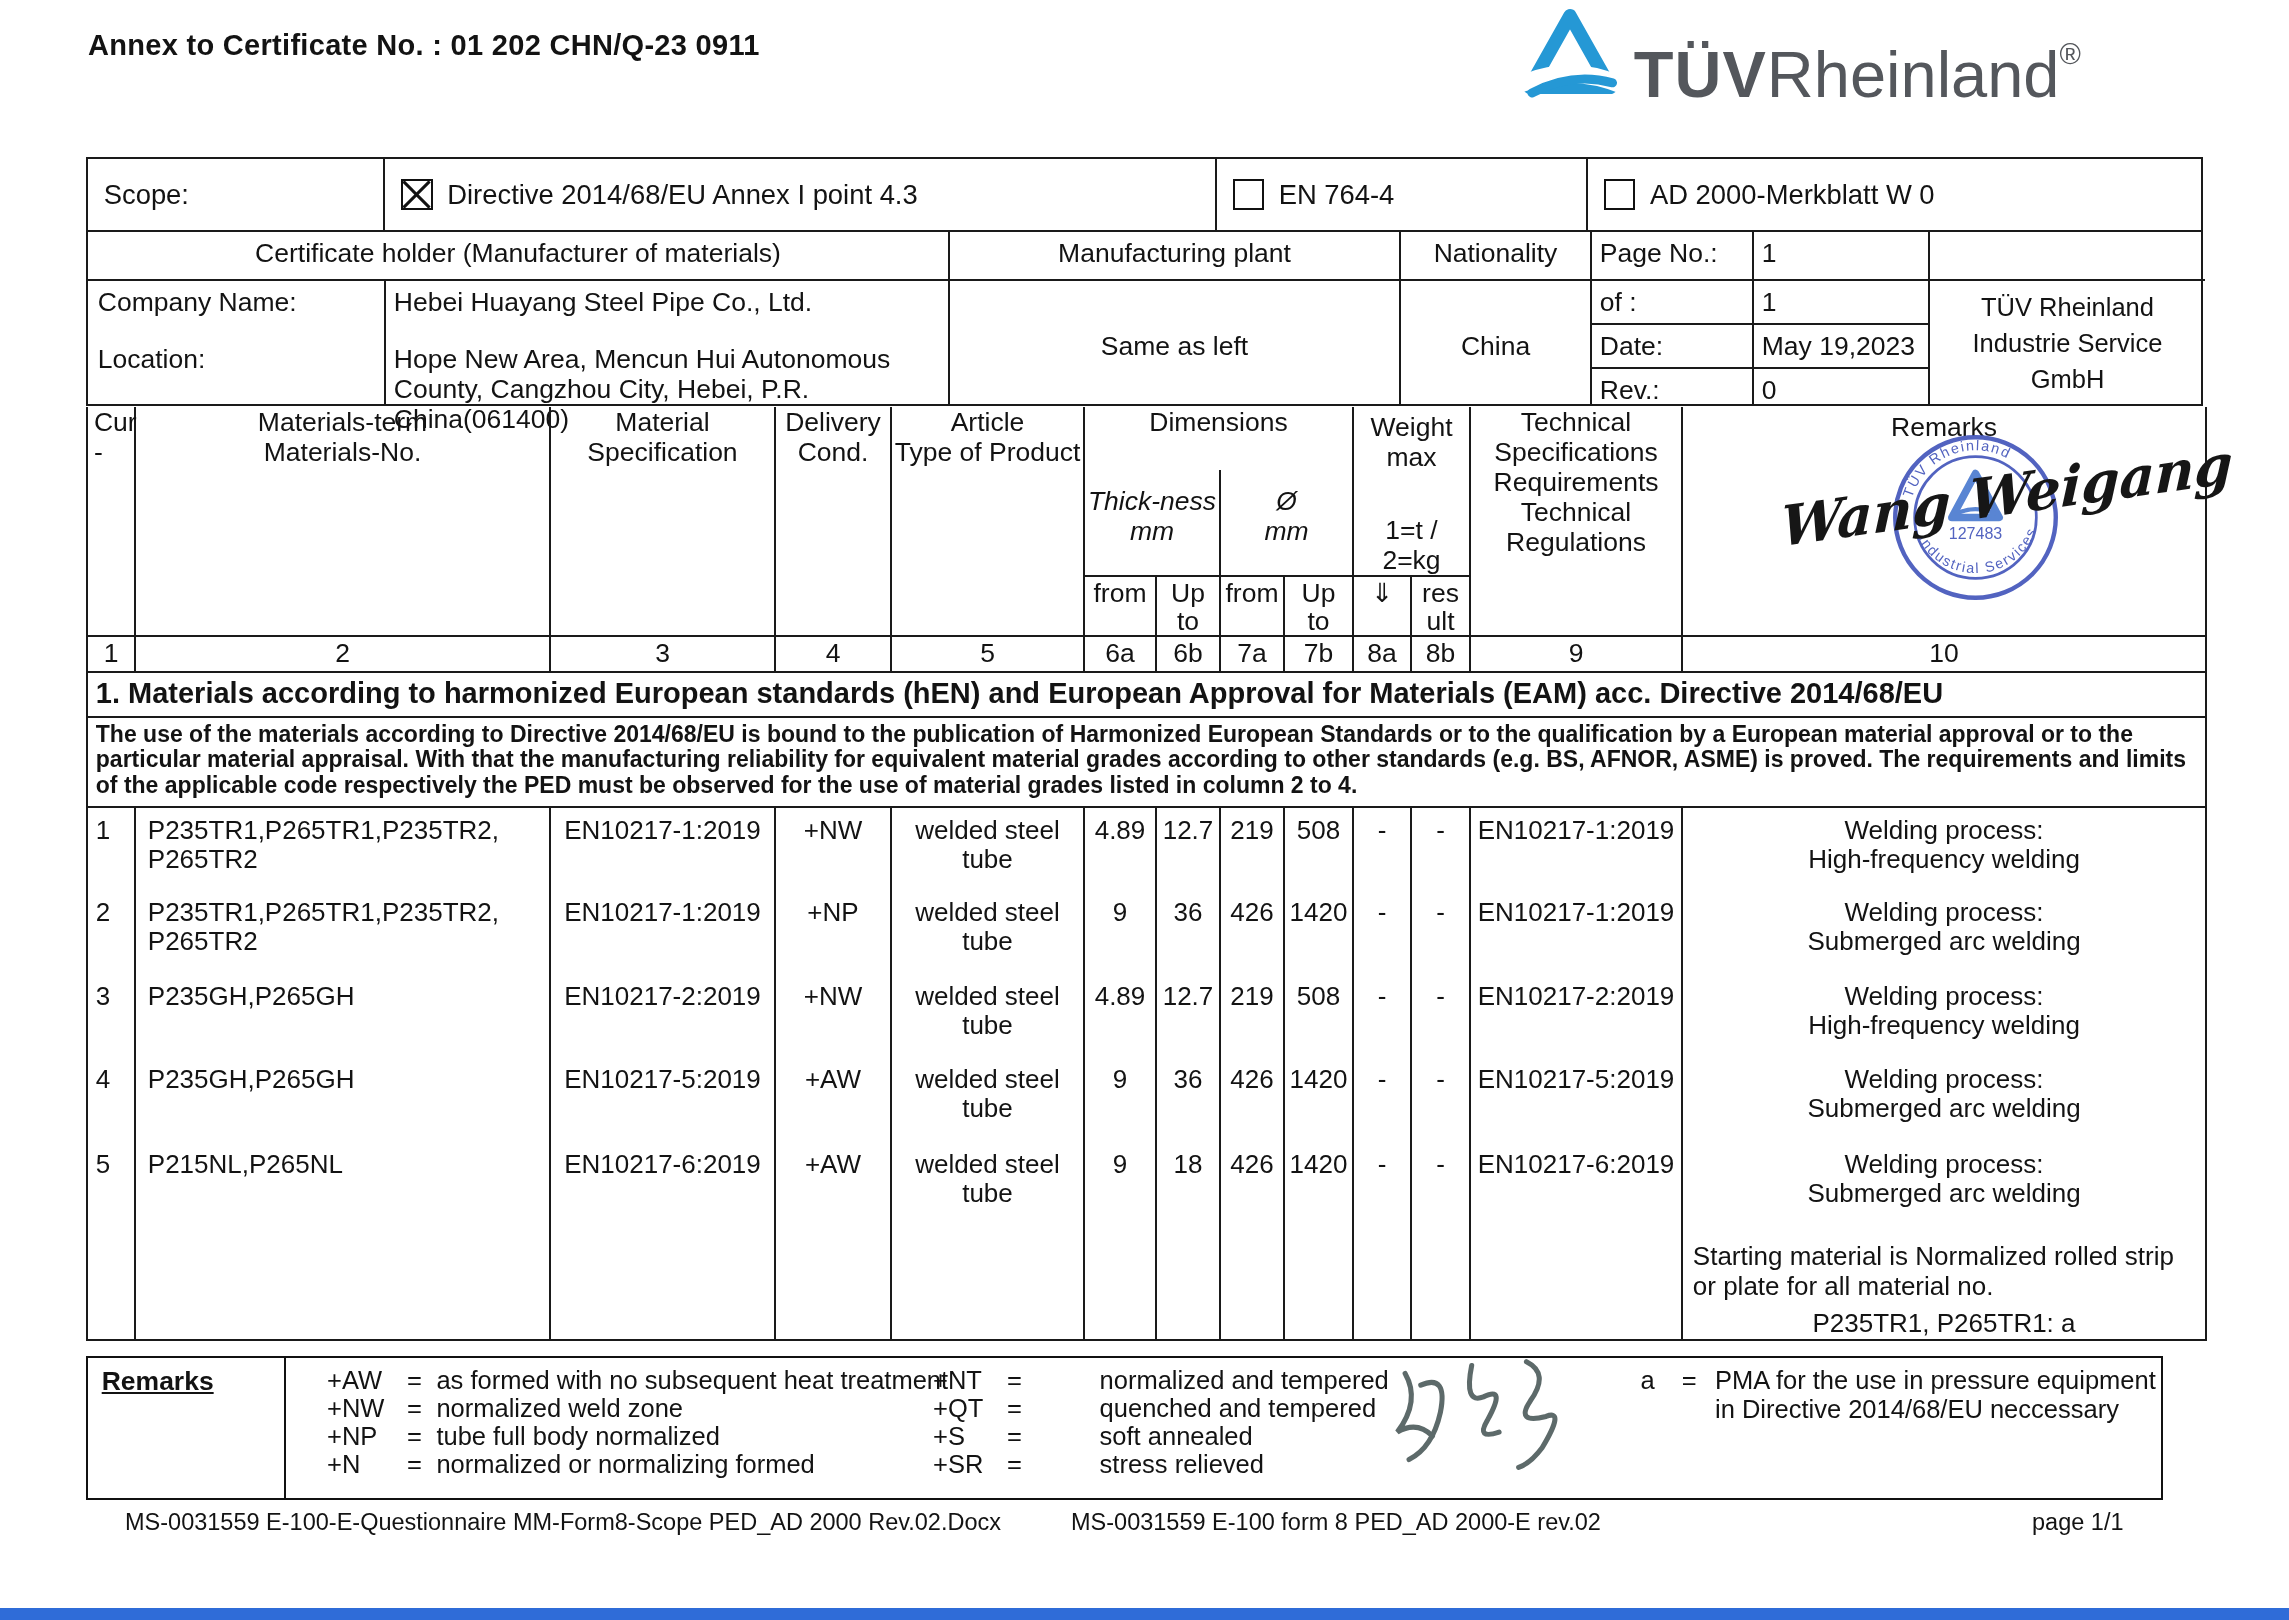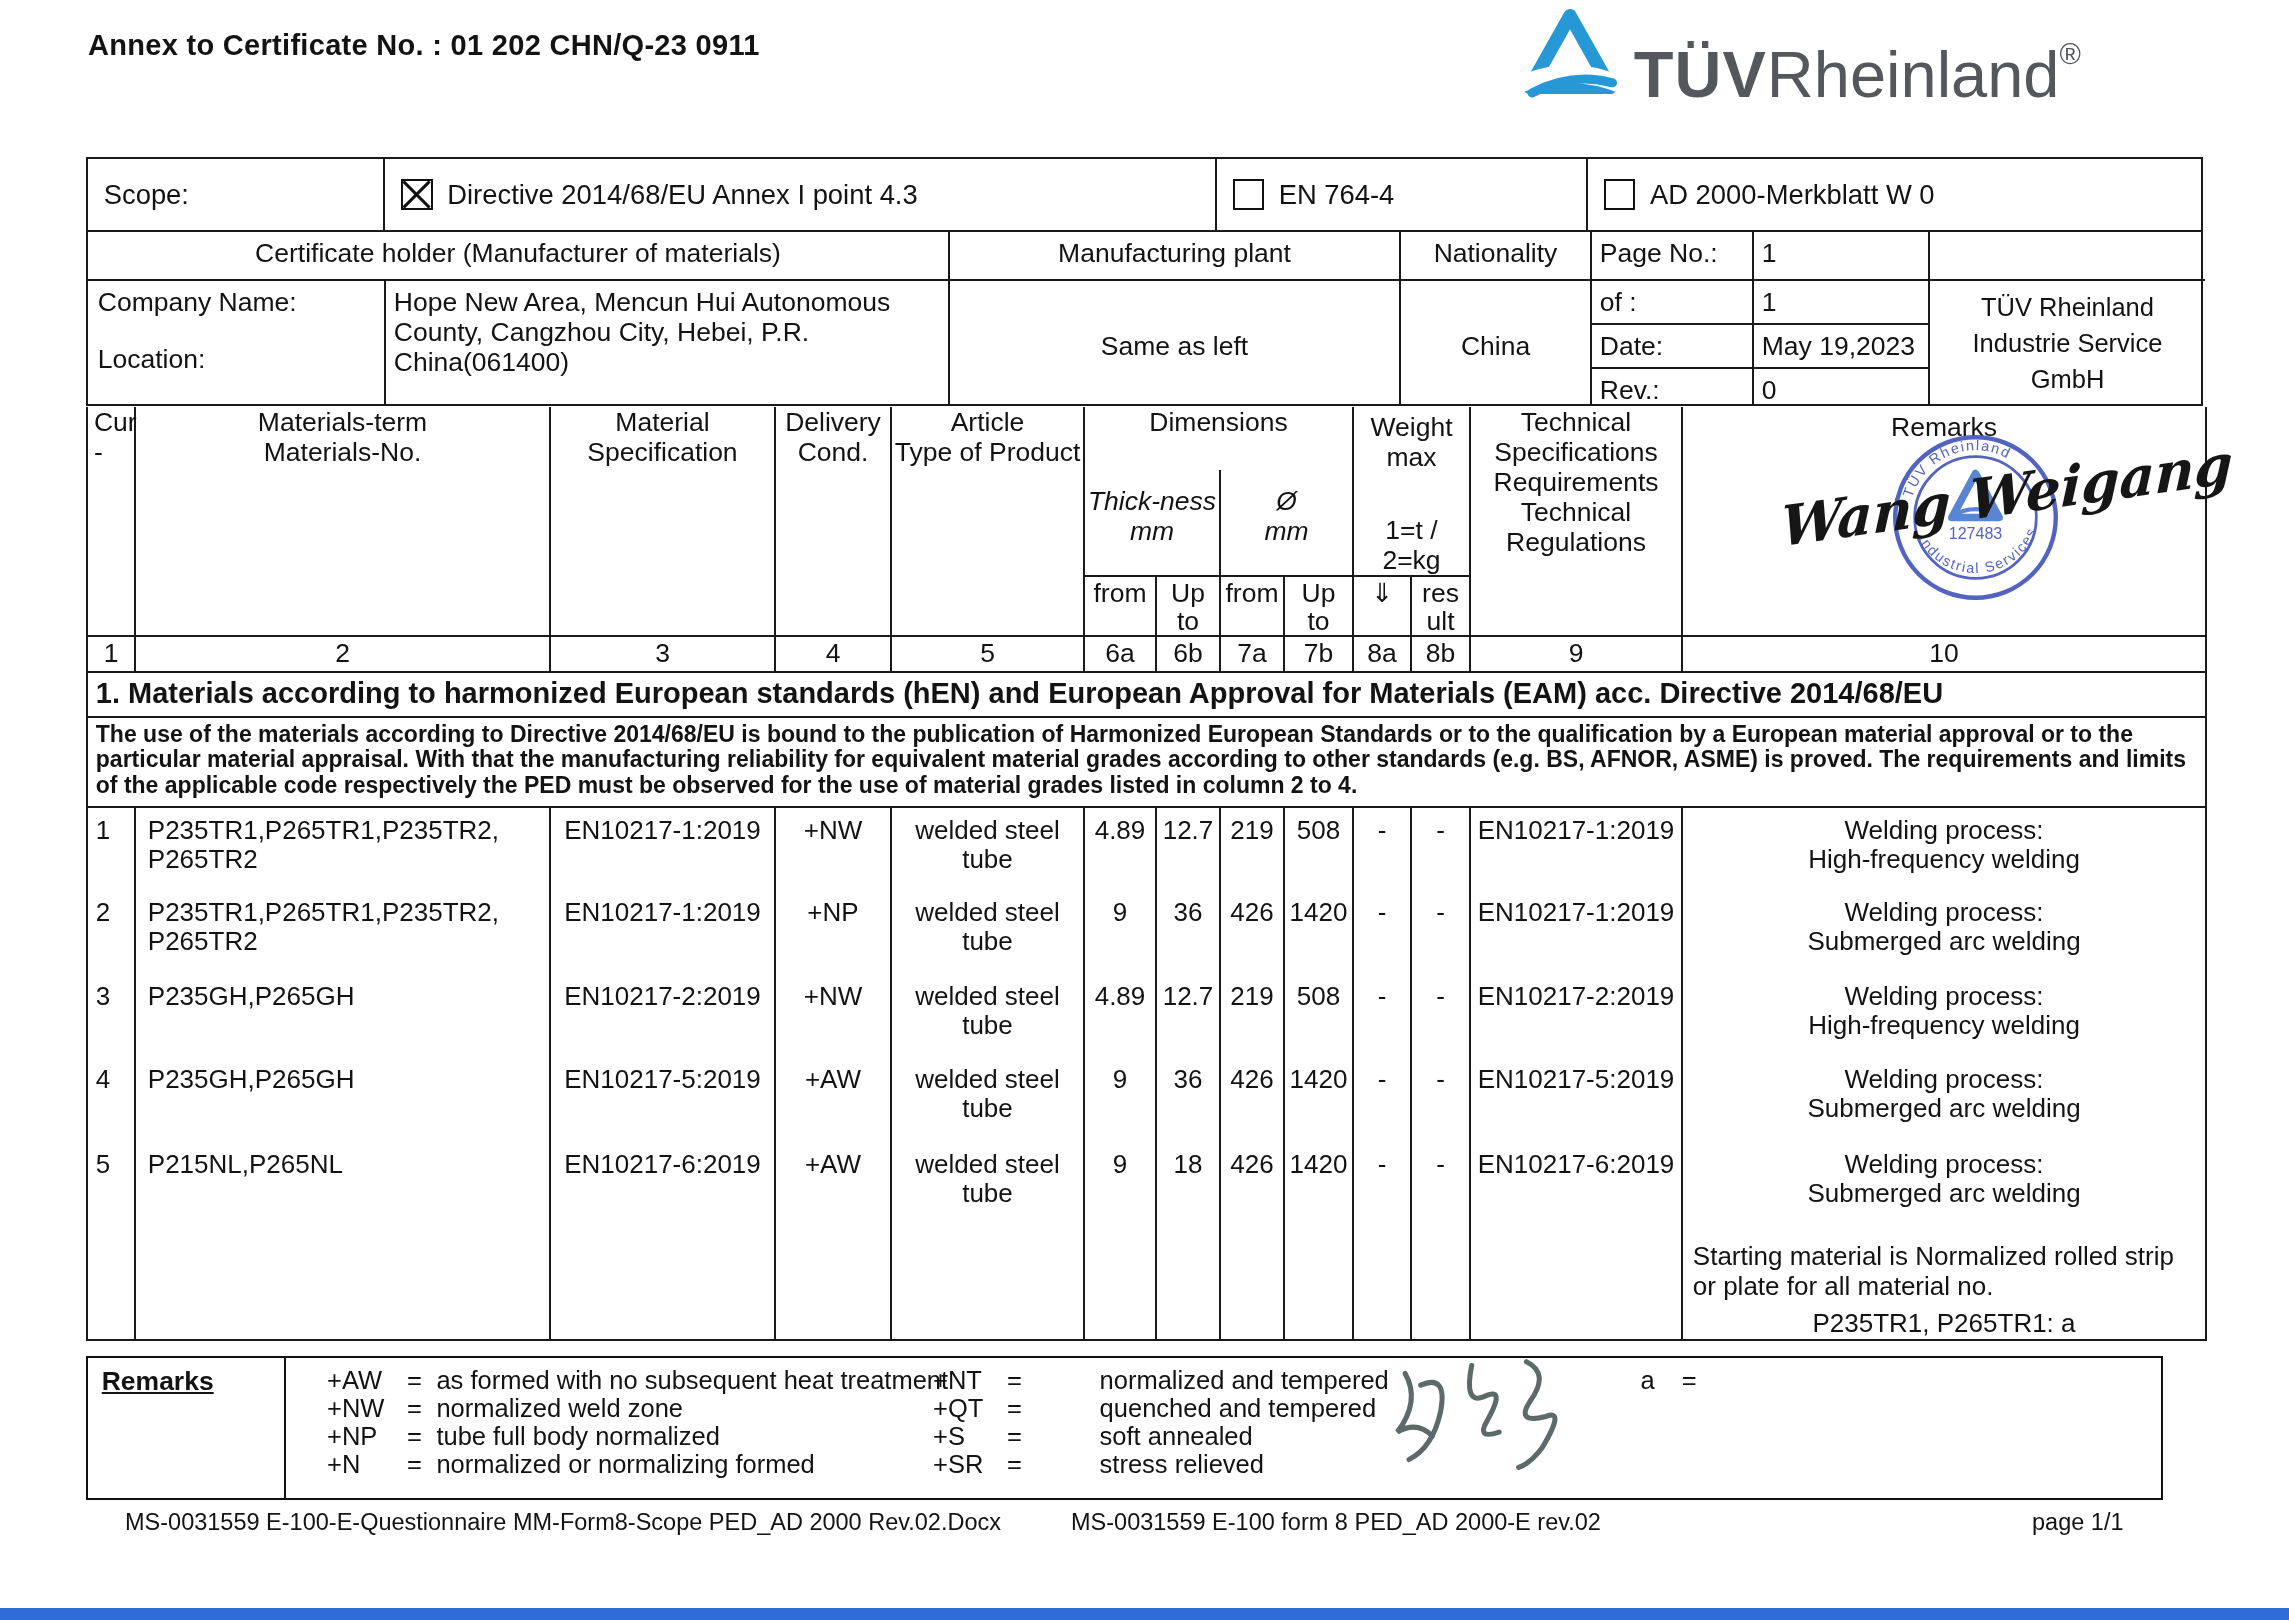--- a/index.html
+++ b/index.html
@@ -156,20 +156,21 @@
   <div class="hc center bl c-nat-hdr">Nationality</div>
   <div class="hc bl c-page-lbl">Page No.:</div>
   <div class="hc bl c-page-val">1</div>
   <div class="hc bl c-corner"></div>
 
   <div class="hc bt c-company">
     <div class="stack-gap">Company Name:</div>
     <div>Location:</div>
   </div>
   <div class="hc bt bl c-values">
+    <div class="stack-gap">Hebei Huayang Steel Pipe Co., Ltd.</div>
     <div class="loc-line">Hope New Area, Mencun Hui Autonomous County, Cangzhou City, Hebei, P.R. China(061400)</div>
   </div>
   <div class="hc bt bl c-plant-val">Same as left</div>
   <div class="hc bt bl c-nat-val">China</div>
   <div class="hc bt bl c-of-lbl">of :</div>
   <div class="hc bt bl c-of-val">1</div>
   <div class="hc bt bl c-org">
     <div>TÜV Rheinland</div>
     <div>Industrie Service</div>
     <div>GmbH</div>
@@ -436,20 +437,21 @@
         <path d="M22 14 Q 30 28 18 44 Q 28 38 36 46"></path>
         <path d="M30 20 Q 44 14 40 34 Q 36 52 24 58"></path>
         <path d="M56 10 Q 52 30 62 26 Q 74 20 64 38 Q 58 48 70 44"></path>
         <path d="M84 8 Q 96 14 86 28 Q 78 40 94 36 Q 104 32 92 52 Q 86 60 80 62"></path>
       </g>
     </svg>
     <div class="lg-col lg-col3">
       <div class="lg-row">
           <span class="lg-abbr">a</span>
           <span class="lg-eq">=</span>
+          <span class="lg-def">PMA for the use in pressure equipment in Directive 2014/68/EU neccessary</span>
         </div>
     </div>
   </div>
 </div>
 
 <div class="footer-left">MS-0031559 E-100-E-Questionnaire MM-Form8-Scope PED_AD 2000 Rev.02.Docx</div>
 <div class="footer-center">MS-0031559 E-100 form 8 PED_AD 2000-E rev.02</div>
 <div class="footer-right">page 1/1</div>
 <div class="blue-bar"></div>
 

